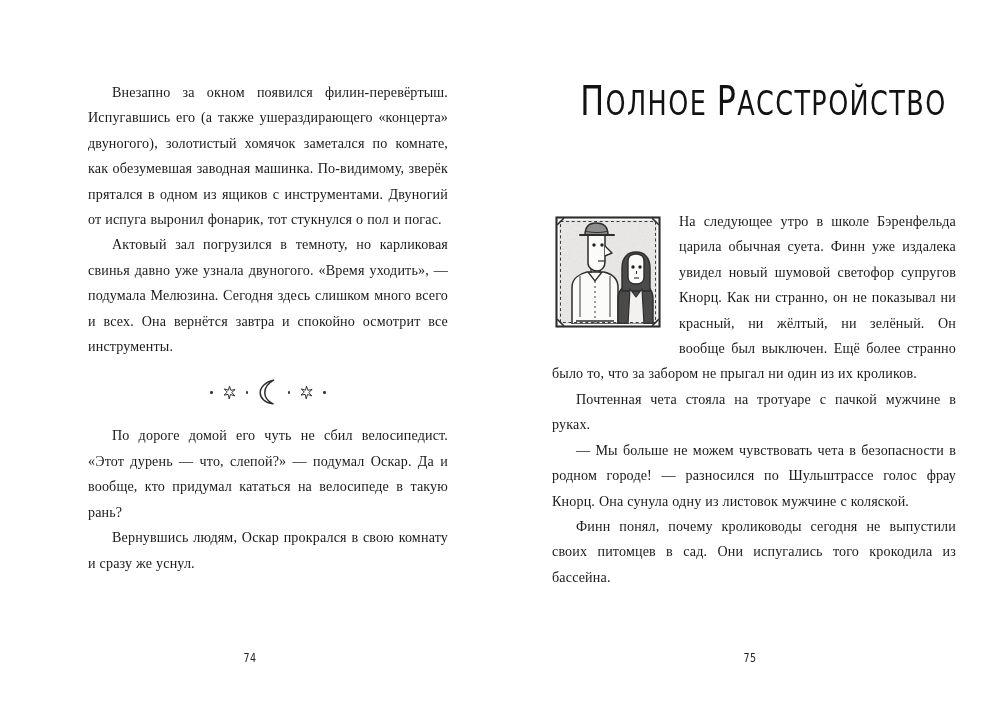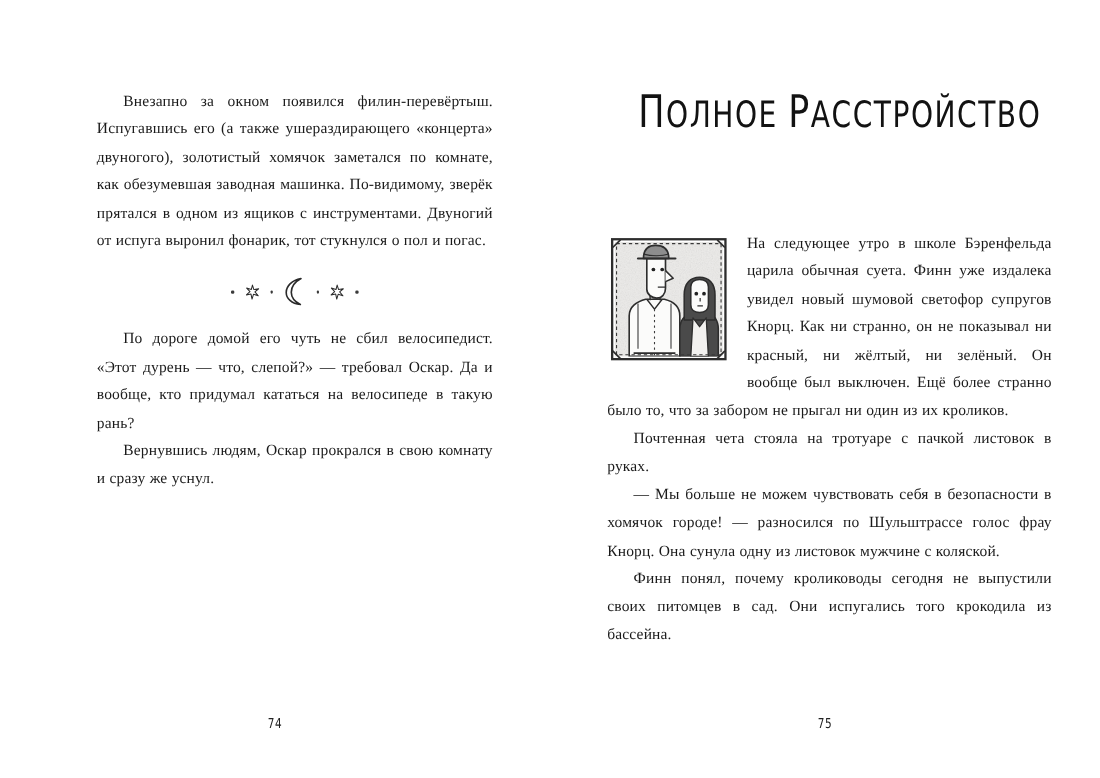--- a/index.html
+++ b/index.html
@@ -115,20 +115,21 @@
 </style>
 </head>
 <body>
 
 <div class="spread">
 
   <div class="page page-left">
 
     <div class="text-col">
       <p>Внезапно за окном появился филин-перевёртыш. Испугавшись его (а также ушераздирающего «концерта» двуногого), золотистый хомячок заметался по комнате, как обезумевшая заводная машинка. По-видимому, зверёк прятался в одном из ящиков с инструментами. Двуногий от испуга выронил фонарик, тот стукнулся о пол и погас.</p>
+      <p>Актовый зал погрузился в темноту, но карликовая свинья давно уже узнала двуногого. «Время уходить», — подумала Мелюзина. Сегодня здесь слишком много всего и всех. Она вернётся завтра и спокойно осмотрит все инструменты.</p>
     </div>
 
     <div class="ornament">
       <span class="orn-dot"></span>
 
       <span class="orn-star">
         <svg width="15" height="15" viewBox="0 0 24 24" aria-hidden="true">
           <path d="M12 1.8 L14.1 8.4 L21 7.2 L15.6 11.8 L20.4 17.4 L13.6 15.1 L11.4 22.2 L9.9 15.0 L3.2 16.2 L8.4 11.4 L3.6 6.2 L10.3 8.3 Z" fill="none" stroke="#2b2b2b" stroke-width="1.5" stroke-linejoin="round"></path>
         </svg>
       </span>
@@ -147,21 +148,21 @@
       <span class="orn-star">
         <svg width="15" height="15" viewBox="0 0 24 24" aria-hidden="true">
           <path d="M12 1.8 L14.1 8.4 L21 7.2 L15.6 11.8 L20.4 17.4 L13.6 15.1 L11.4 22.2 L9.9 15.0 L3.2 16.2 L8.4 11.4 L3.6 6.2 L10.3 8.3 Z" fill="none" stroke="#2b2b2b" stroke-width="1.5" stroke-linejoin="round"></path>
         </svg>
       </span>
 
       <span class="orn-dot"></span>
     </div>
 
     <div class="text-col">
-      <p>По дороге домой его чуть не сбил велосипедист. «Этот дурень — что, слепой?» — требовал Оскар. Да и вообще, кто придумал кататься на велосипеде в такую рань?</p>
+      <p>По дороге домой его чуть не сбил велосипедист. «Этот дурень — что, слепой?» — подумал Оскар. Да и вообще, кто придумал кататься на велосипеде в такую рань?</p>
       <p>Вернувшись людям, Оскар прокрался в свою комнату и сразу же уснул.</p>
     </div>
 
     <div class="folio">74</div>
   </div>
 
   <div class="page page-right">
 
     <h1 class="chapter-title"><span class="cap">П</span>ОЛНОЕ <span class="cap">Р</span>АССТРОЙСТВО</h1>
 
@@ -230,21 +231,21 @@
           </g>
 
           <rect x="4.5" y="4.5" width="103" height="109" fill="none" stroke="#2d2d2d" stroke-width="2.1"></rect>
           <rect x="8.5" y="8.5" width="95" height="101" fill="none" stroke="#3a3a3a" stroke-width="1" stroke-dasharray="3 2.6"></rect>
 
           <path d="M5 12 L12 5 M100 5 L107 12 M5 106 L12 113 M100 113 L107 106" fill="none" stroke="#2d2d2d" stroke-width="1.6"></path>
         </svg>
       </div>
 
       <p class="no-indent">На следующее утро в школе Бэренфельда царила обычная суета. Финн уже издалека увидел новый шумовой светофор супругов Кнорц. Как ни странно, он не показывал ни красный, ни жёлтый, ни зелёный. Он вообще был выключен. Ещё более странно было то, что за забором не прыгал ни один из их кроликов.</p>
-      <p>Почтенная чета стояла на тротуаре с пачкой листовок в руках.</p>
-      <p>— Мы больше не можем чувствовать себя в безопасности в хомячок городе! — разносился по Шульштрассе голос фрау Кнорц. Она сунула одну из листовок мужчине с коляской.</p>
+      <p>Почтенная чета стояла на тротуаре с пачкой мужчине в руках.</p>
+      <p>— Мы больше не можем чувствовать чета в безопасности в родном городе! — разносился по Шульштрассе голос фрау Кнорц. Она сунула одну из листовок мужчине с коляской.</p>
       <p>Финн понял, почему кролиководы сегодня не выпустили своих питомцев в сад. Они испугались того крокодила из бассейна.</p>
     </div>
 
     <div class="folio">75</div>
   </div>
 
 </div>
 
 </body></html>

